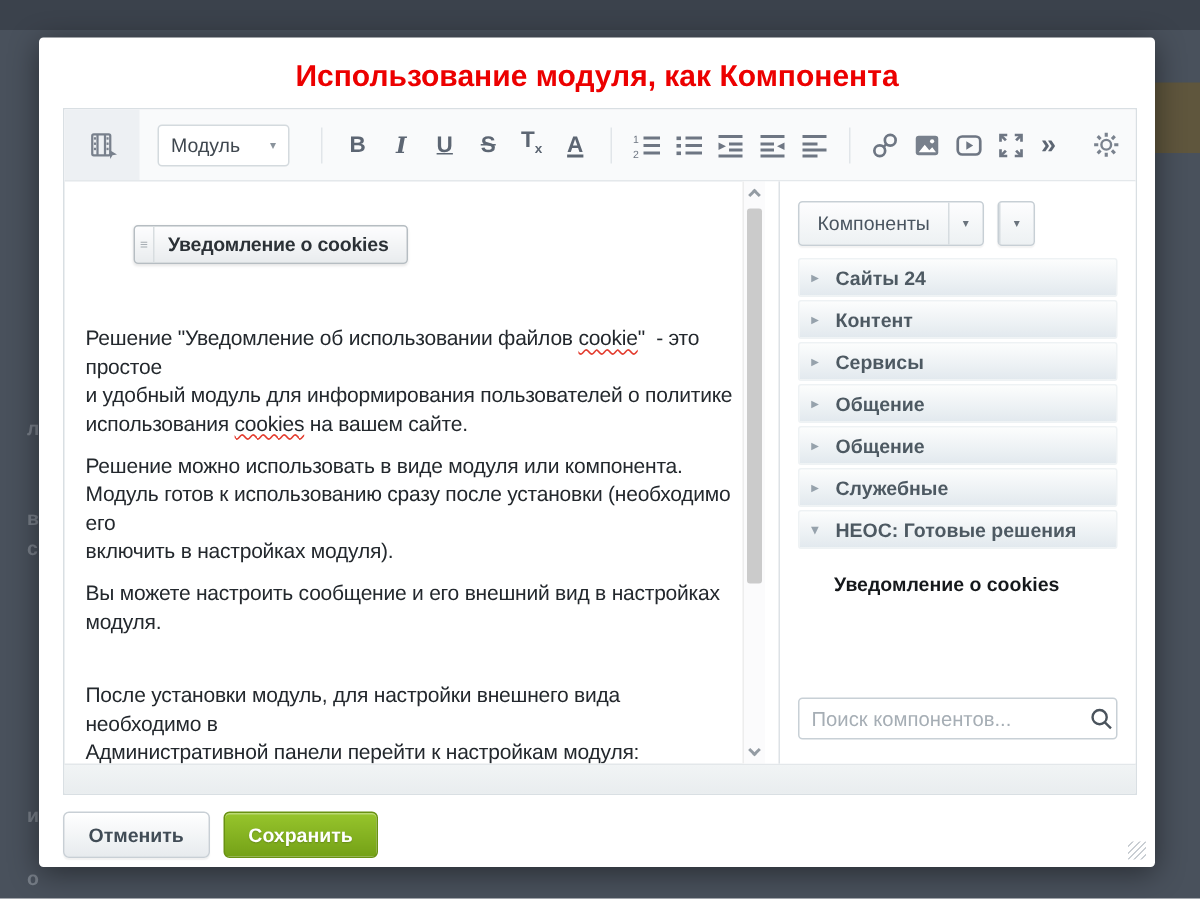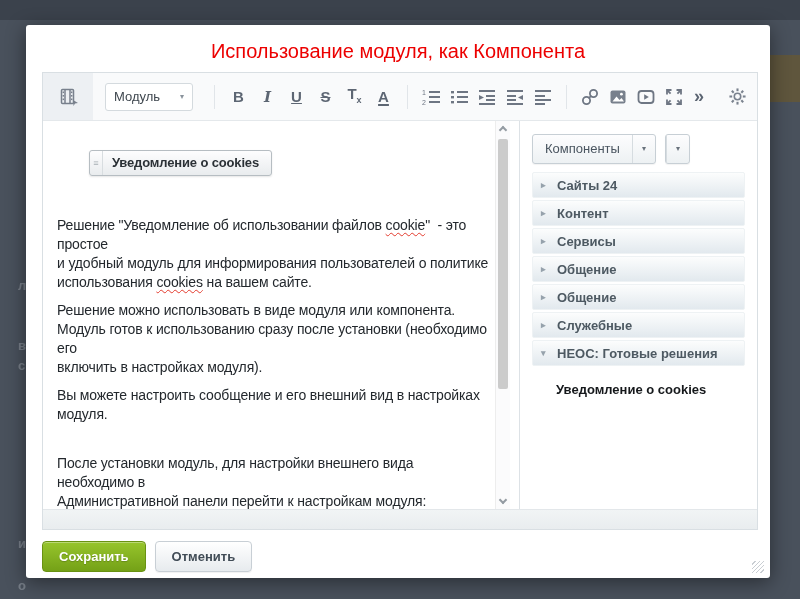--- a/index.html
+++ b/index.html
@@ -6,21 +6,21 @@
   html,body{margin:0;padding:0}
   body{width:800px;height:599px;position:relative;overflow:hidden;
        background:#49515c;font-family:"Liberation Sans",sans-serif}
   .top-strip{position:absolute;top:0;left:0;right:0;height:20px;background:#3b424c}
   .brown-patch{position:absolute;right:0;top:55px;width:30px;height:47px;background:#5f563d}
   .bg-frag{position:absolute;left:18px;color:rgba(225,232,238,.30);font-size:13px;font-weight:bold}
 
   
   .modal{position:absolute;left:26px;top:25px;width:744px;height:553px;background:#fff;
          border-radius:3px;box-shadow:0 4px 20px rgba(0,0,0,.45)}
-  .modal-title{margin-top:15px;text-align:center;color:#ec0000;font-size:20px;font-weight:normal}
+  .modal-title{margin-top:15px;text-align:center;color:#ec0000;font-size:20px;font-weight:bold}
 
   
   .editor-box{position:absolute;left:16px;top:47px;width:716px;height:458px;
               border:1px solid #d9dfe3;background:#fff}
   .toolbar{height:48px;background:#f9fafb;border-bottom:1px solid #e4e8eb;
            display:flex;align-items:center;padding:0 10px}
   .tb-first{width:50px;height:47px;margin-left:-10px;background:#edf0f3;
             display:flex;align-items:center;justify-content:center}
   .style-select{width:88px;height:28px;border:1px solid #d4dade;border-radius:3px;background:#fff;
                 display:flex;align-items:center;padding:0 8px;font-size:13px;color:#3f474f;margin:0 12px}
@@ -326,25 +326,34 @@
               <span class="arr">▸</span>
               <span>Служебные</span>
             </div>
             <div class="cat">
               <span class="arr">▾</span>
               <span>НЕОС: Готовые решения</span>
             </div>
             <div class="comp-item">Уведомление о cookies</div>
           </div>
 
+        <div class="search">
+          <input type="text" placeholder="Поиск компонентов..." style="">
+          <span>
+            <svg width="17" height="17" viewBox="0 0 18 18">
+              <circle cx="7.5" cy="7.5" r="5" fill="none" stroke="#4a535c" stroke-width="1.7"></circle>
+              <line x1="11.2" y1="11.2" x2="15.5" y2="15.5" stroke="#4a535c" stroke-width="1.7"></line>
+            </svg>
+          </span>
+        </div>
       </div>
     </div>
 
     <div class="footer-strip"></div>
   </div>
 
   <div class="actions">
+    <button class="btn btn-cancel">Отменить</button>
     <button class="btn btn-save">Сохранить</button>
-    <button class="btn btn-cancel">Отменить</button>
   </div>
 
   <div class="resize-grip"></div>
 </div>
 
 </body></html>

